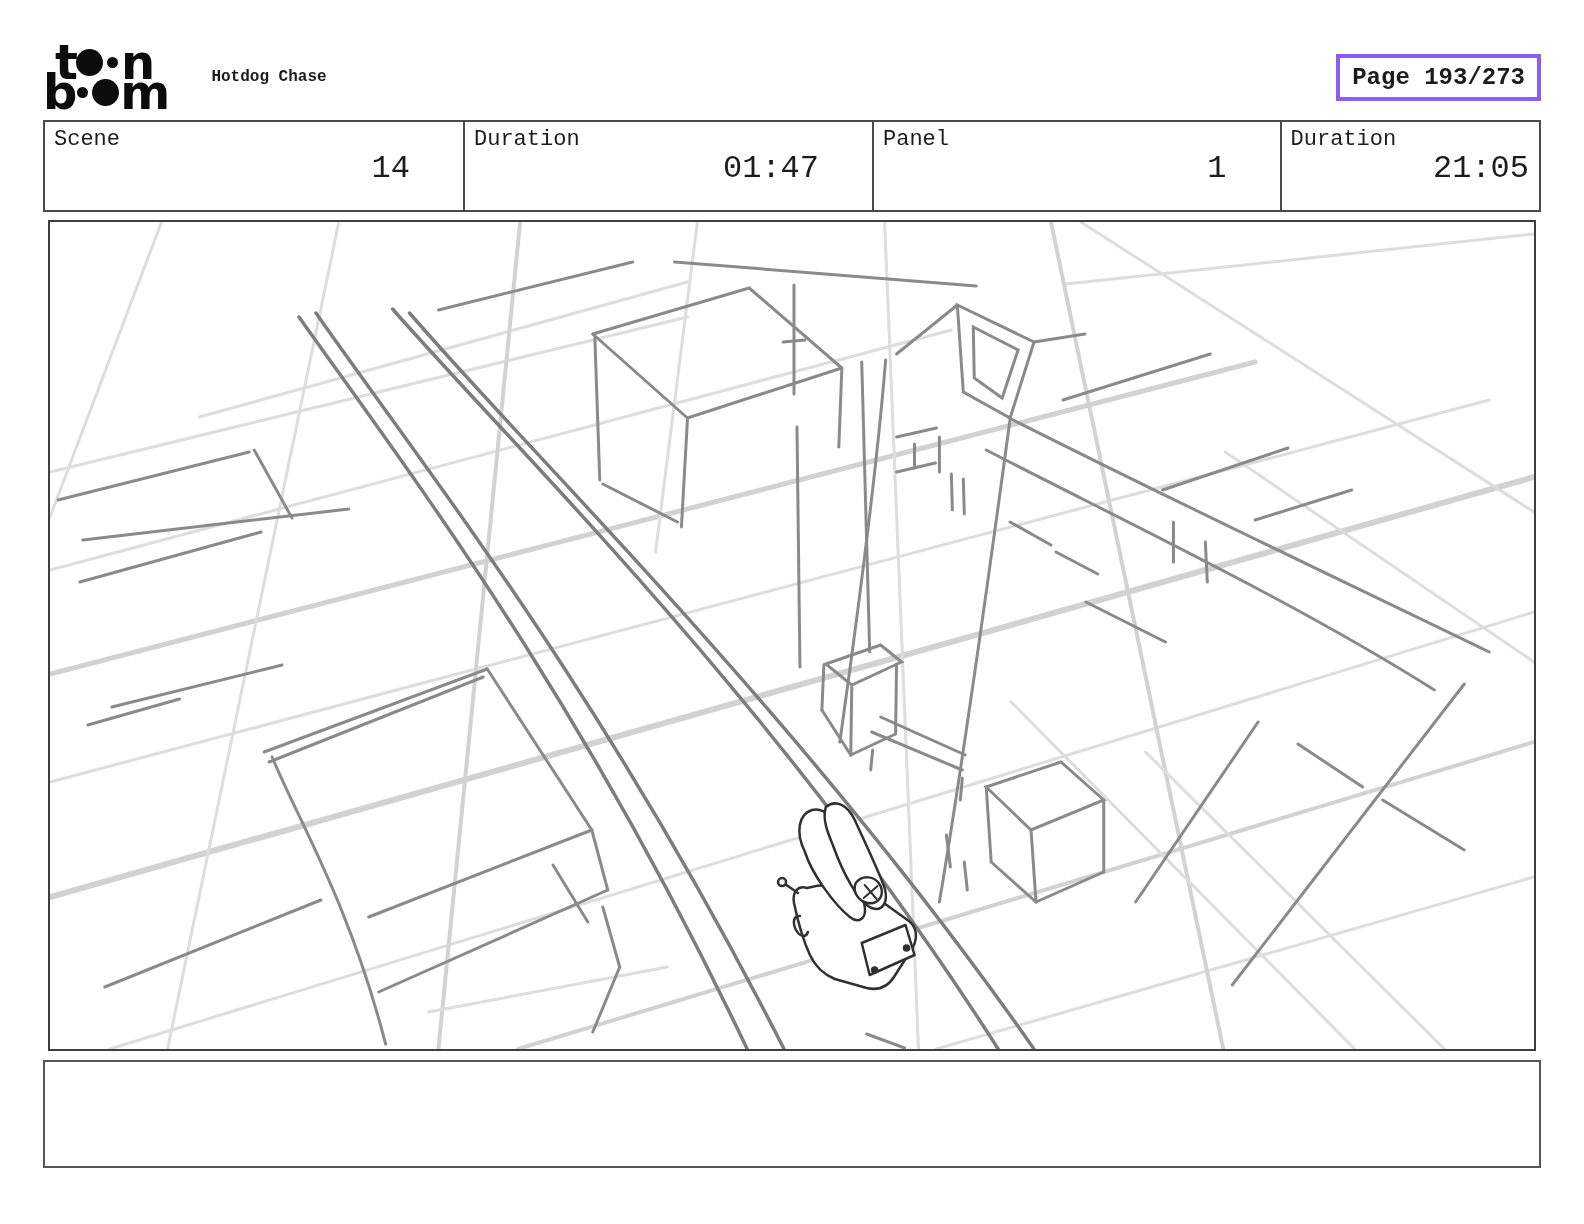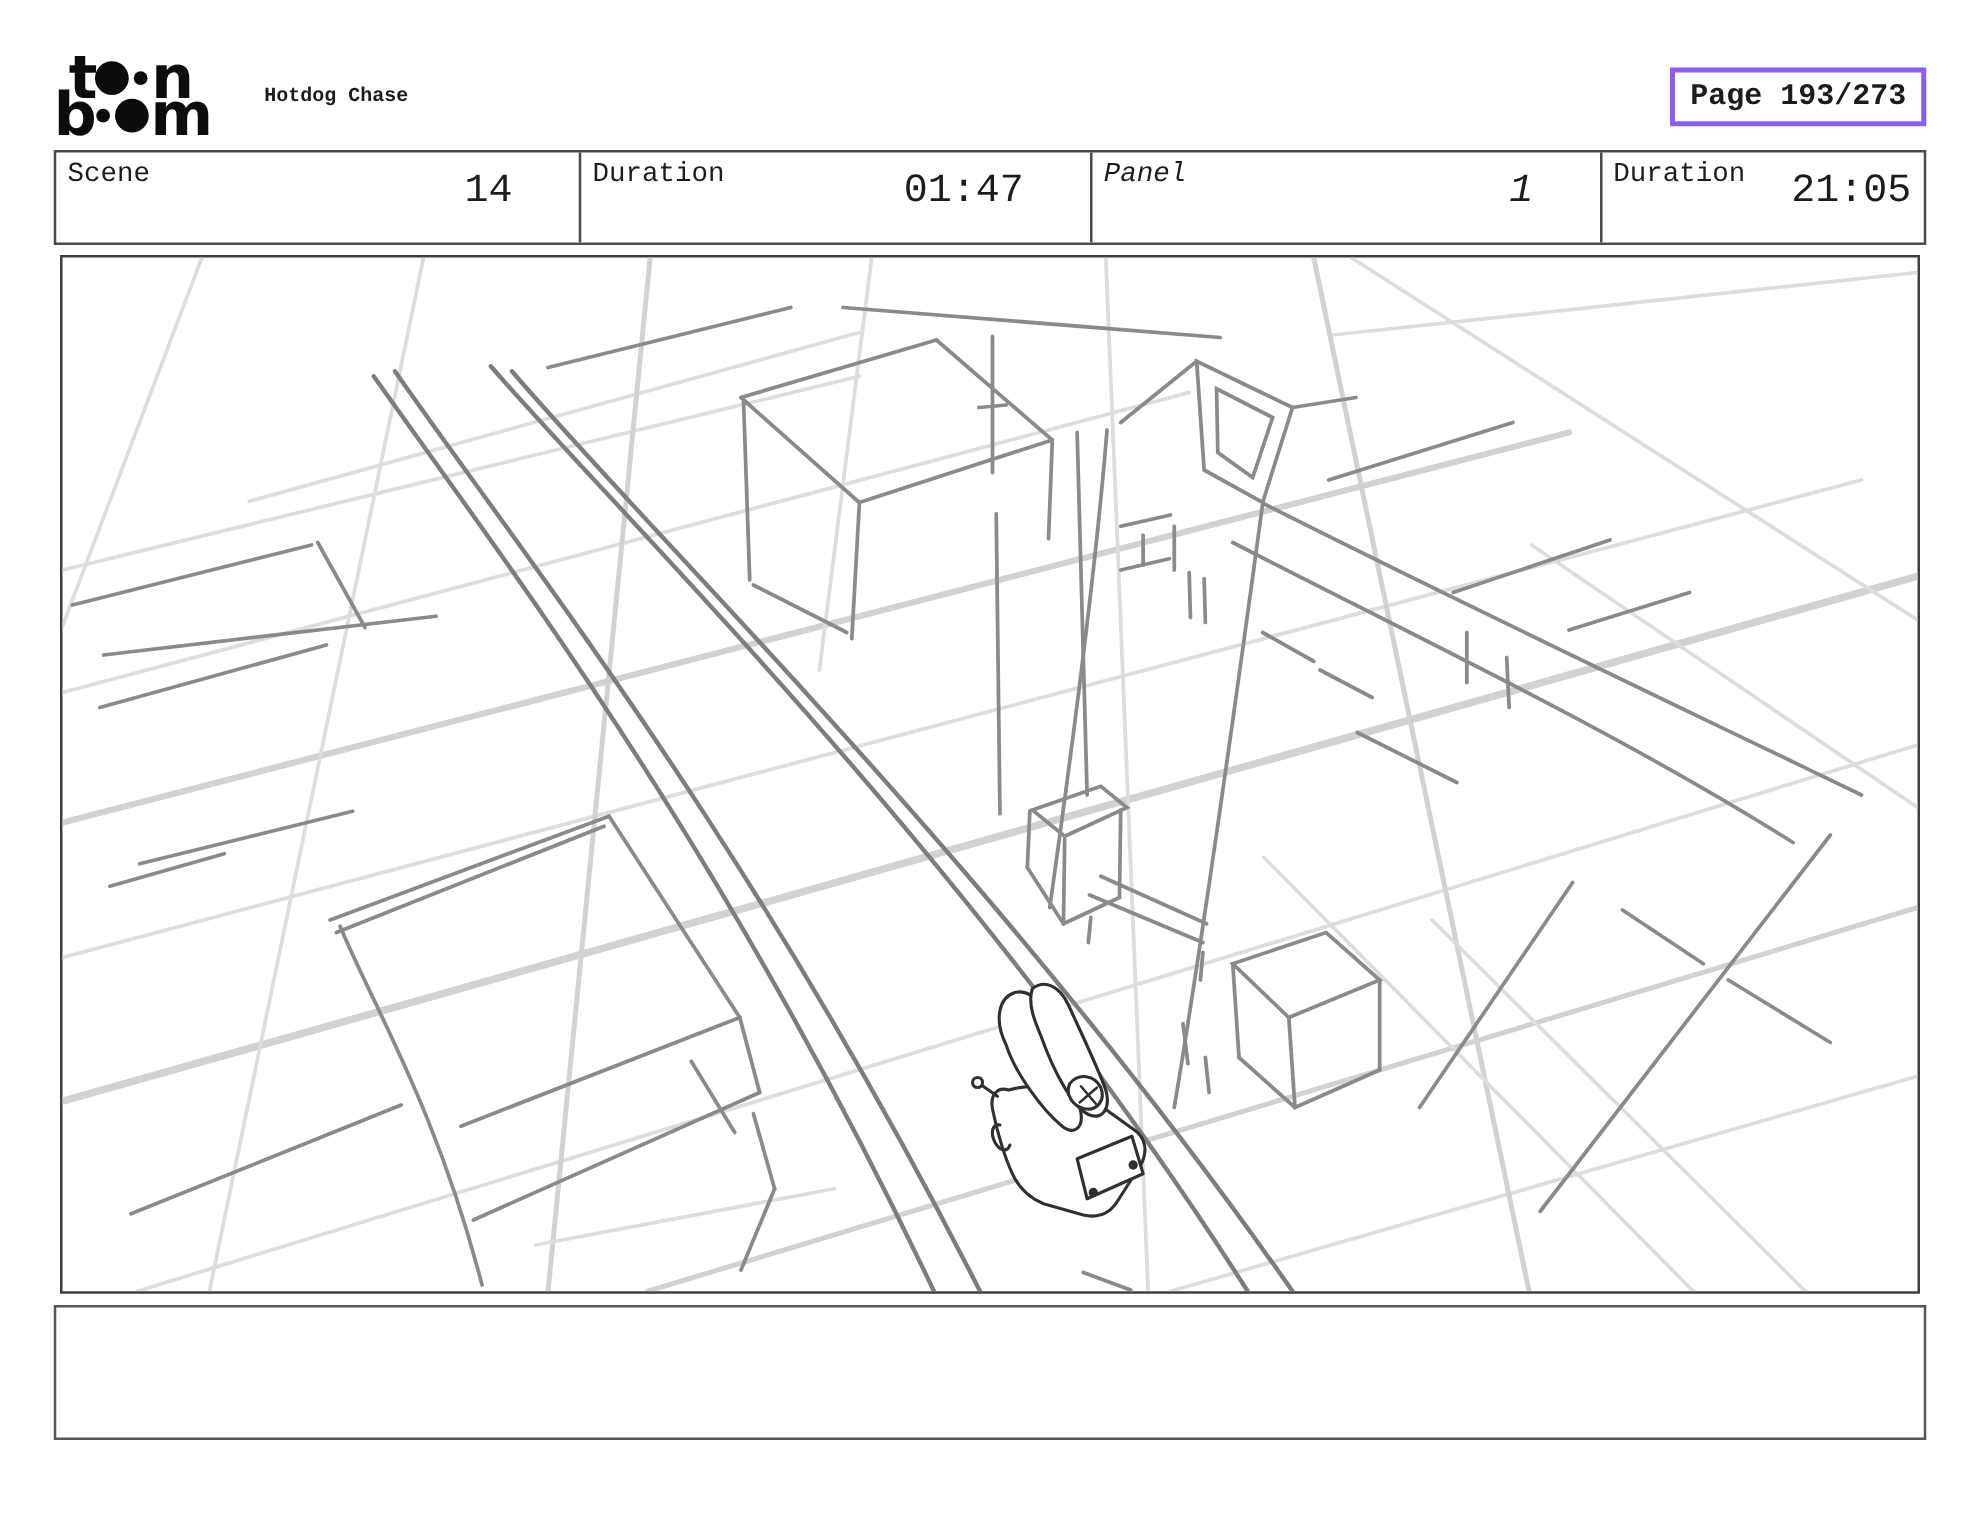--- a/index.html
+++ b/index.html
@@ -24,24 +24,24 @@
   .logo-row.r1{margin-left:12px;}
   .logo-row.r2{margin-top:-7px;}
   .logo .lg{font-size:48px;line-height:34px;letter-spacing:-3px;color:#0c0c0c;}
   .dot{display:inline-block;border-radius:50%;background:#0c0c0c;}
   .dot.big{width:27px;height:27px;margin:0 1px;}
   .dot.sm{width:11px;height:11px;margin:0 3px;}
   .title{font-size:16px;font-weight:bold;margin-left:44px;letter-spacing:0px;}
   .page-box{margin-left:auto;border:4px solid #8b5cf6;padding:6px 12px;
     font-size:24px;font-weight:bold;white-space:nowrap;}
   
-  .info-row{display:flex;width:1498px;height:76px;border:2px solid var(--border);}
+  .info-row{display:flex;width:1498px;height:92px;border:2px solid var(--border);}
   .info-cell{position:relative;height:100%;}
   .info-cell + .info-cell{border-left:2px solid var(--border);margin-left:43px;}
-  .c0{flex:0 0 25.1%;} .c1{flex:0 0 24.5%;} .c2{flex:0 0 24.4%;font-style:italic;} .c3{flex:1;}
+  .c0{flex:0 0 25.1%;} .c1{flex:0 0 24.5%;} .c2{flex:0 0 24.4%;} .c3{flex:1;}
   .info-label{position:absolute;top:5px;left:9px;font-size:22px;}
   .info-value{position:absolute;bottom:23px;right:10px;font-size:32px;}
   
   .panel{width:1488px;height:831px;margin:8px 0 0 5px;border:2px solid #3f3f3f;
     background:var(--paper);overflow:hidden;}
   .panel svg{display:block;width:100%;height:100%;}
   
   .caption-box{width:1498px;height:108px;margin-top:9px;border:2px solid #555;
     font-size:20px;padding:8px 12px;background:var(--paper);}
 </style>

